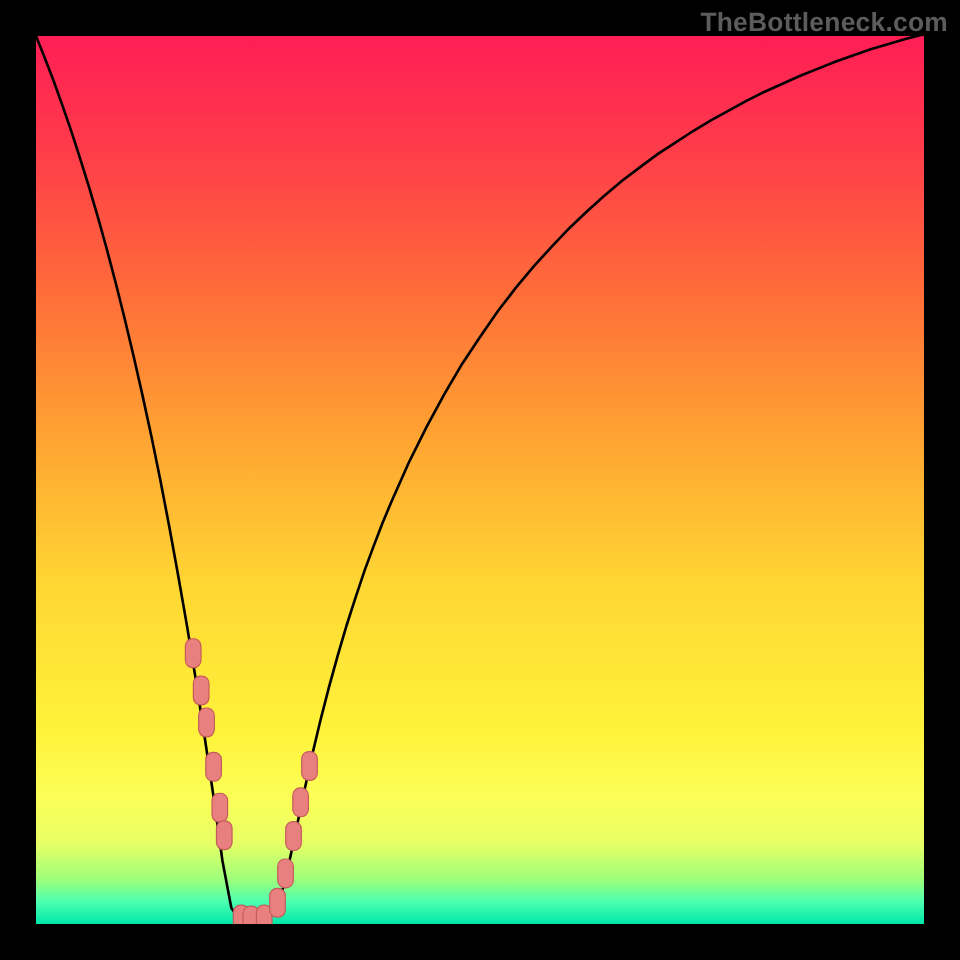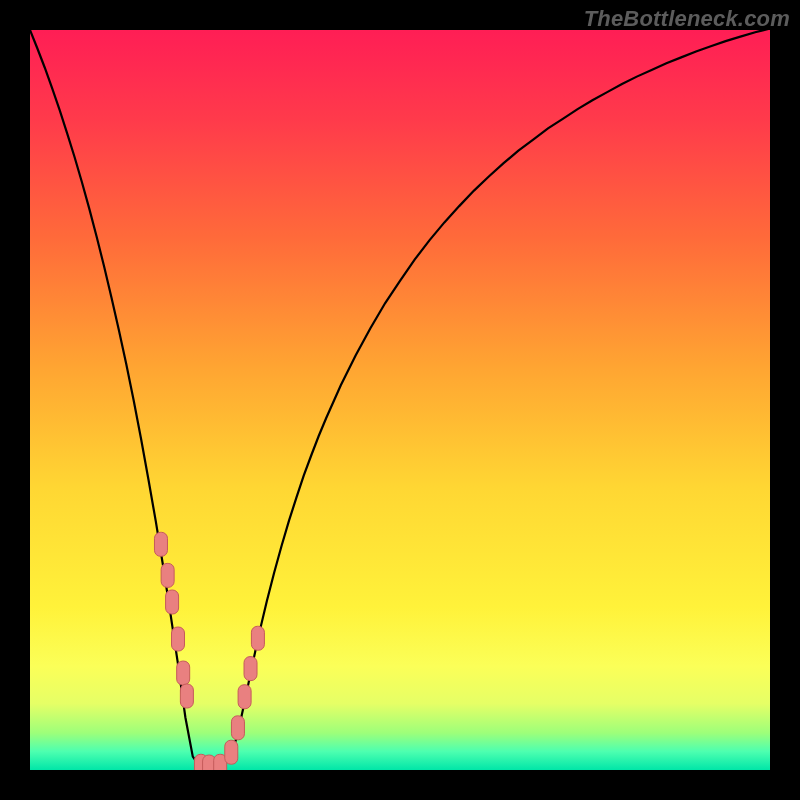--- a/index.html
+++ b/index.html
@@ -9,21 +9,20 @@
     height: 800px;
     overflow: hidden;
     background: #000;
     font-family: Arial, Helvetica, sans-serif;
   }
   .frame {
     position: relative;
     width: 800px;
     height: 644px;
     background: #000;
-    font-style: italic;
   }
   .plot-area {
     position: absolute;
     left: 30px;
     top: 30px;
     width: 740px;
     height: 740px;
     overflow: hidden;
   }
   .gradient-bg {

